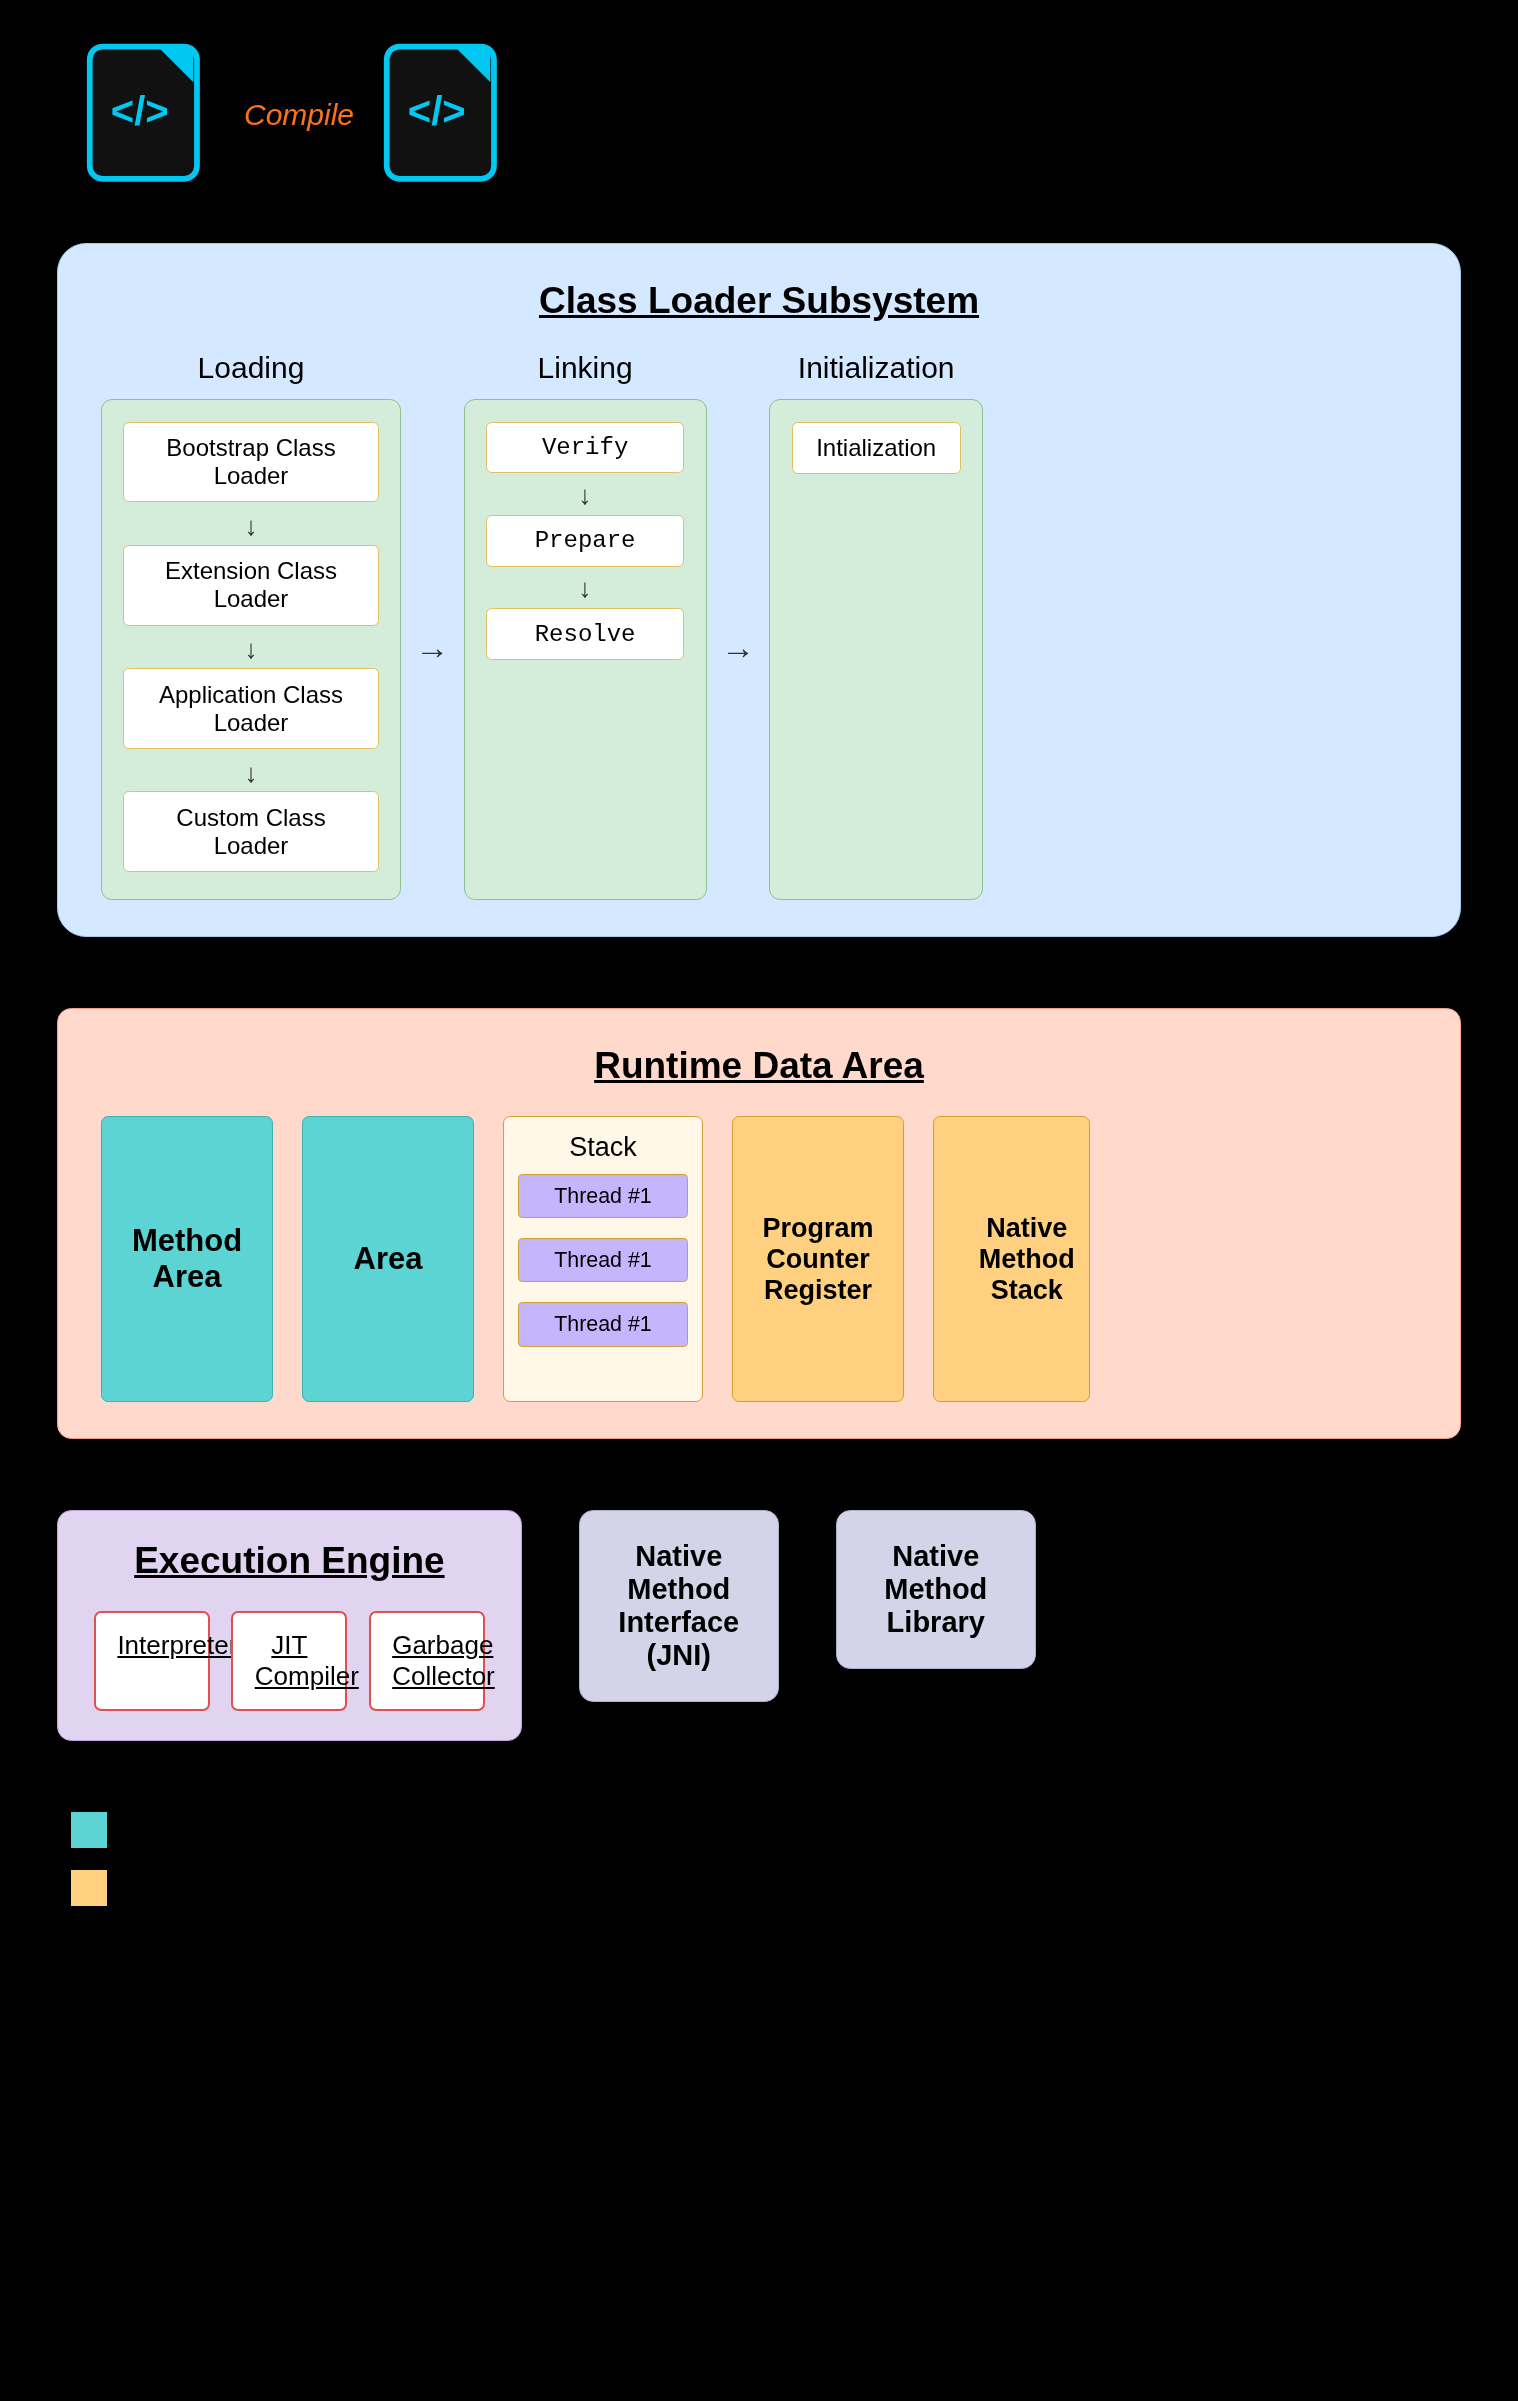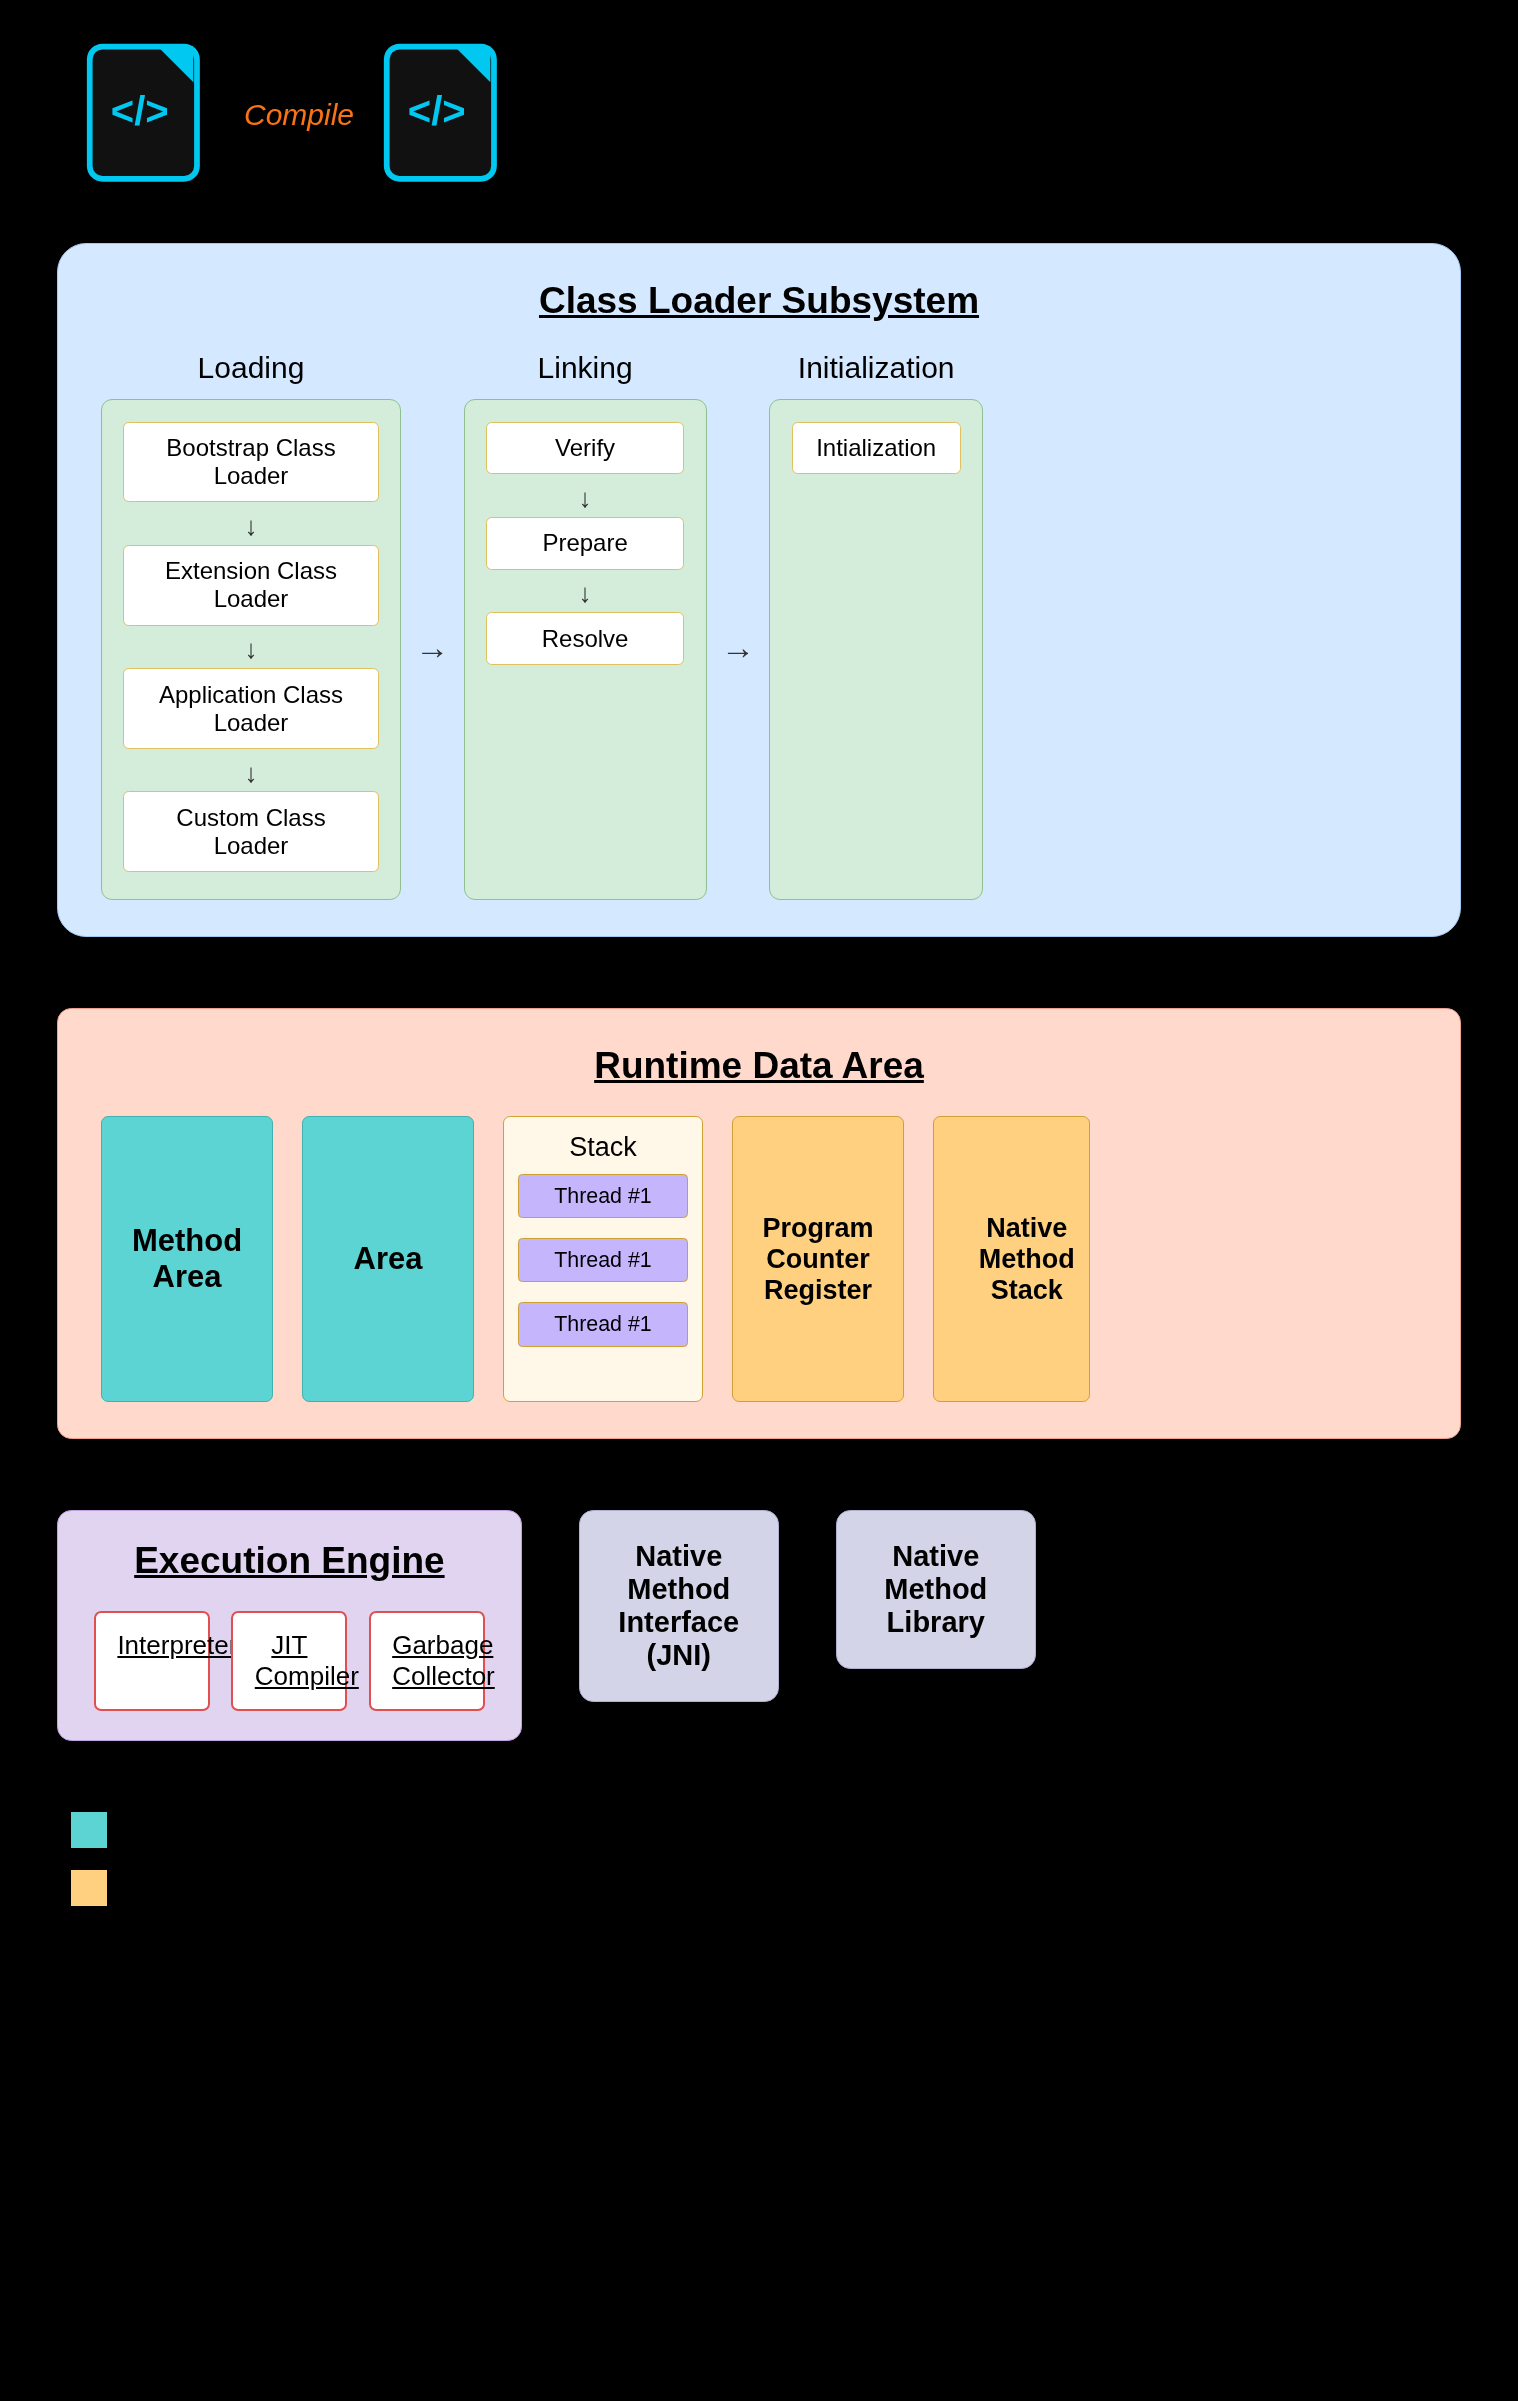--- a/index.html
+++ b/index.html
@@ -72,20 +72,21 @@
       flex-direction: column;
       align-items: center;
     }
 
     .loading-box {
       width: 300px;
     }
 
     .linking-box {
       width: 243px;
+      font-family: Liberation Mono, monospace;
     }
 
     .init-box {
       width: 214px;
     }
 
     .loader-item {
       background: #fff;
       border: 1.4px solid #e0c060;
       border-radius: 5.7px;

